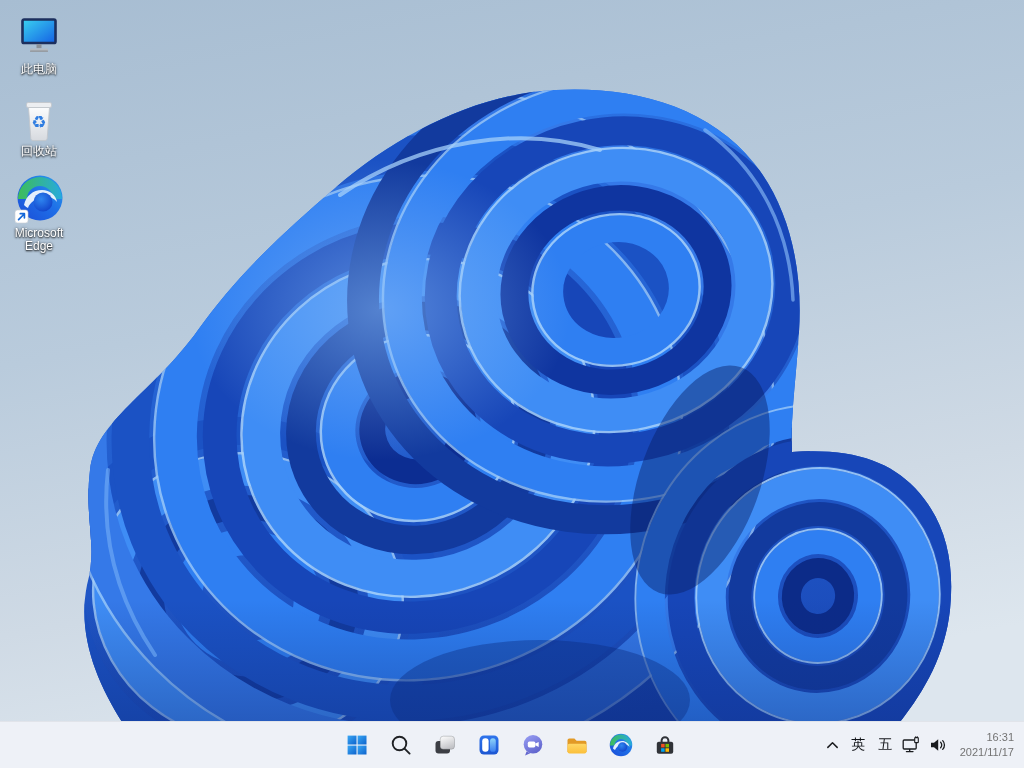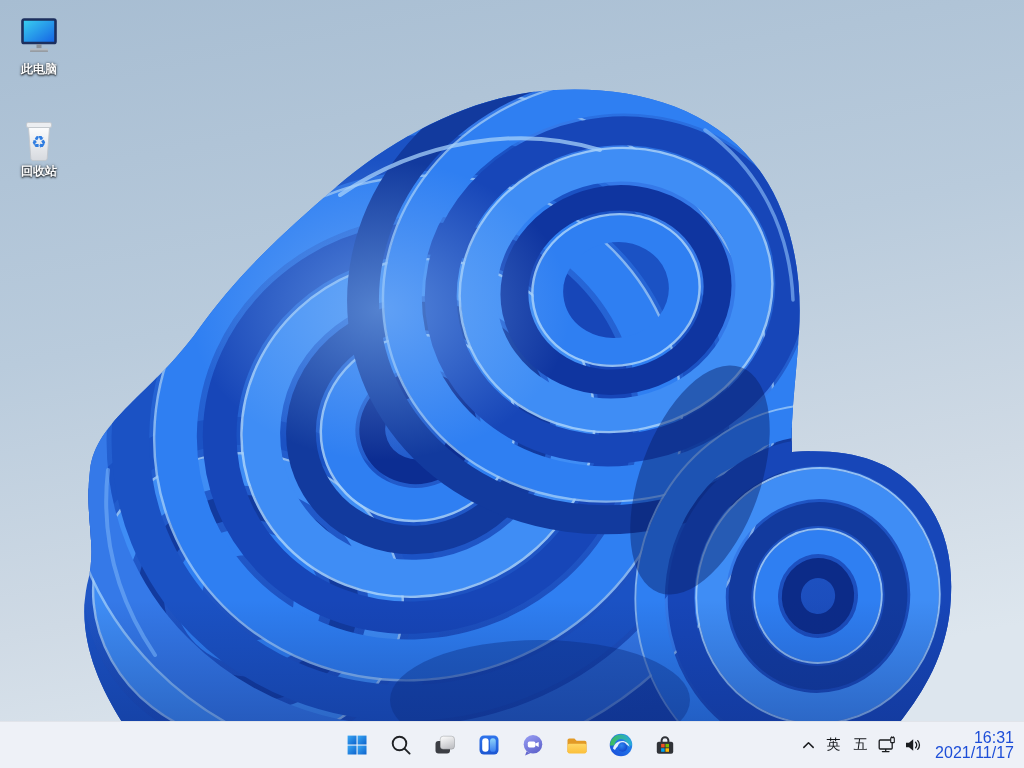--- a/index.html
+++ b/index.html
@@ -1,37 +1,37 @@
 <!DOCTYPE html>
 <html><head>
 <meta charset="utf-8">
 <style>
   html,body{margin:0;padding:0;background:#000;}
   .screen{position:relative;width:1024px;height:768px;overflow:hidden;
           font-family:"Liberation Sans","DejaVu Sans",sans-serif;-webkit-font-smoothing:antialiased;}
   .wallpaper{position:absolute;left:0;top:0;width:1024px;height:768px;display:block;}
 
   
-  .desktop-icons{position:absolute;left:2px;top:10px;display:flex;flex-direction:column;gap:21px;z-index:2;font-weight:bold;}
+  .desktop-icons{position:absolute;left:2px;top:10px;display:flex;flex-direction:column;gap:1px;z-index:2;}
   .dicon{width:74px;height:81px;display:flex;flex-direction:column;align-items:center;cursor:default;}
   .dicon .glyph{height:50px;display:flex;align-items:flex-end;justify-content:center;}
   .dicon .lbl{margin-top:3px;font-size:12px;line-height:13px;color:#ffffff;text-align:center;max-width:72px;
               text-shadow:0 1px 2px rgba(0,0,0,.95),0 0 3px rgba(0,0,0,.55);}
 
   
   .taskbar{position:absolute;left:0;right:0;bottom:0;height:46px;background:#eef1f7;
            border-top:1px solid rgba(0,0,0,.05);z-index:3;}
   .tb-center{position:absolute;left:339px;top:3px;display:flex;gap:8px;}
   .tb-btn{width:36px;height:40px;display:flex;align-items:center;justify-content:center;border-radius:6px;}
   .tray{position:absolute;right:0;top:0;height:46px;display:flex;align-items:center;padding-right:10px;}
   .tray-btn{height:40px;display:flex;align-items:center;justify-content:center;border-radius:6px;}
   .tray-chevron{width:24px;}
   .tray-ime{width:27px;font-size:14px;color:#111418;}
   .tray-sys{width:26px;}
-  .tray-clock{padding-left:9px;text-align:right;font-size:16px;line-height:15px;color:#1d4ed8;}
+  .tray-clock{padding-left:9px;text-align:right;font-size:11px;line-height:15px;color:#737373;}
 </style>
 </head>
 <body>
 
 <div class="screen">
 
   <svg class="wallpaper" viewBox="0 0 1024 768" aria-hidden="true">
     <defs>
       <linearGradient id="bgG" x1="0" y1="0" x2="0.25" y2="1">
         <stop offset="0" stop-color="#a7bdd2"></stop>
@@ -172,20 +172,32 @@
               </linearGradient>
             </defs>
           <path d="M11.5,9.5 L32.5,9.5 L30.2,40.6 a2.2,2.2 0 0 1 -2.2,2 L16,42.6 a2.2,2.2 0 0 1 -2.2,-2 Z" fill="url(#binG)" stroke="#c2c6cc" stroke-width="0.9"></path>
           <rect x="9.5" y="4.5" width="25" height="5" rx="1.6" fill="#eceef1" stroke="#c2c6cc" stroke-width="0.9"></rect>
           <text x="22" y="30" font-size="17" fill="#2f7de1" text-anchor="middle" font-family="'DejaVu Sans',sans-serif">♻</text>
         </svg>
       </span>
       <span class="lbl">回收站</span>
     </div>
 
+    <div class="dicon">
+      <span class="glyph">
+        <svg width="50" height="50" viewBox="0 0 50 50">
+          <use href="#edge-logo" x="2" y="0" width="48" height="48"></use>
+          <g>
+            <rect x="1" y="36" width="13" height="13" rx="2.5" fill="#ffffff" stroke="#c9cdd3" stroke-width="0.6"></rect>
+            <path d="M4.6,45.6 L10.2,40 M6.3,39.7 L10.4,39.7 L10.4,43.8" fill="none" stroke="#1266d8" stroke-width="1.7" stroke-linecap="round" stroke-linejoin="round"></path>
+          </g>
+        </svg>
+      </span>
+      <span class="lbl">Microsoft Edge</span>
+    </div>
   </div>
 
   <div class="taskbar">
 
     <div class="tb-center">
 
       <div class="tb-btn">
         <svg width="24" height="24" viewBox="0 0 24 24">
           <defs>
               <linearGradient id="stG" x1="0" y1="0" x2="1" y2="1">

